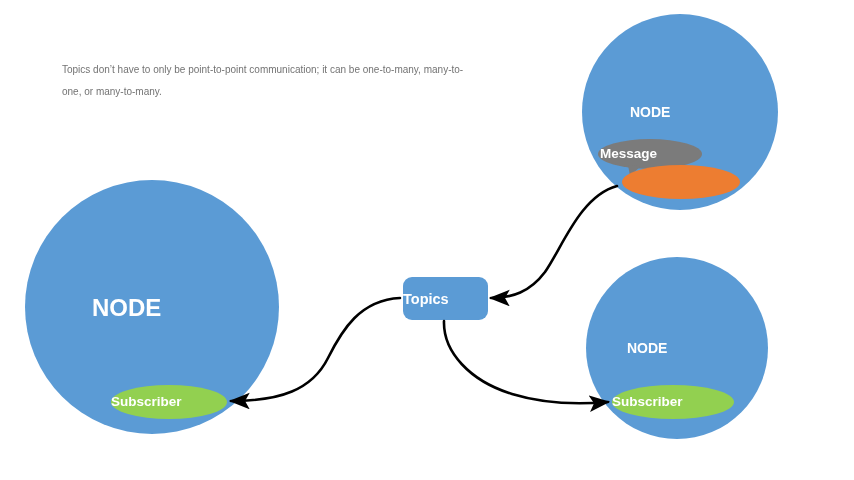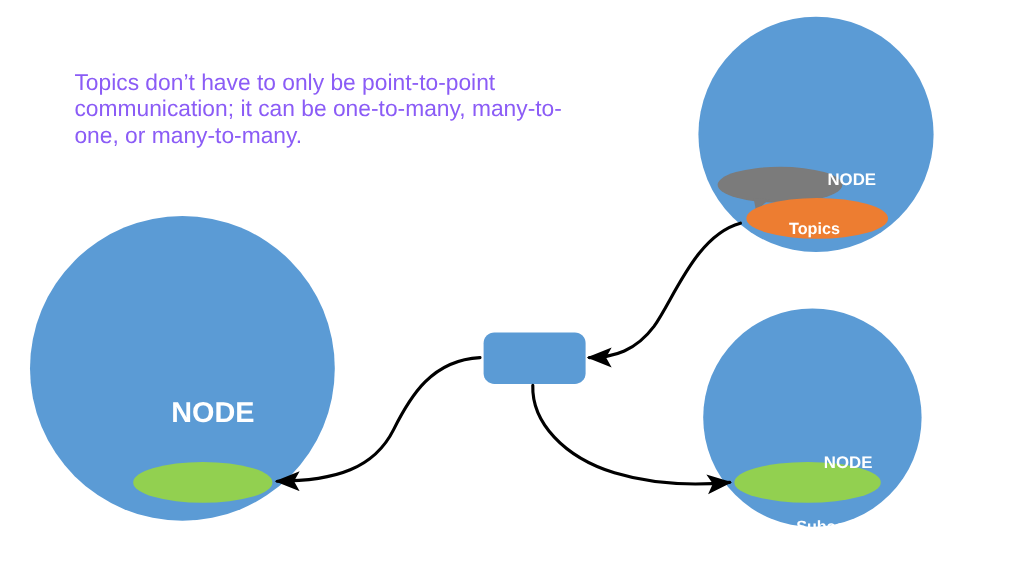--- a/index.html
+++ b/index.html
@@ -20,35 +20,34 @@
     left: 0;
     top: 0;
     width: 854px;
     height: 480px;
   }
   .caption {
     position: absolute;
     left: 62px;
     top: 59px;
     width: 420px;
-    font-size: 19px;
+    font-size: 10px;
     line-height: 22px;
-    color: #8b5cf6;
+    color: #737373;
     font-family: "Liberation Sans", sans-serif;
     white-space: pre-line;
   }
   .shape-label {
     position: absolute;
     color: #ffffff;
     font-weight: bold;
-    text-align: right;
+    text-align: left;
     font-family: "Liberation Sans", sans-serif;
     pointer-events: none;
     white-space: nowrap;
-    margin-top: 37px;
   }
   .node-label-big { font-size: 24px; }
   .node-label-sm  { font-size: 14px; }
   .pill-label     { font-size: 13.5px; }
   .topic-label    { font-size: 14.5px; }
 </style>
 </head>
 <body>
 
 <div id="slide">
@@ -87,22 +86,22 @@
       <path d="M 444 321 C 443 352 470 381 512 394 C 548 405 585 404 608 402" marker-end="url(#arrowhead)"></path>
     </g>
   </svg>
 
   <div class="shape-label node-label-big" style="left: 92px; top: 294px; width: 120px;">NODE</div>
 
   <div class="shape-label node-label-sm" style="left: 630px; top: 104px; width: 100px;">NODE</div>
 
   <div class="shape-label node-label-sm" style="left: 627px; top: 340px; width: 100px;">NODE</div>
 
-  <div class="shape-label pill-label" style="left: 600px; top: 146px; width: 100px;">Topics</div>
+  <div class="shape-label pill-label" style="left: 600px; top: 146px; width: 100px;">Message</div>
 
 
   <div class="shape-label pill-label" style="left: 111px; top: 394px; width: 116px;">Subscriber</div>
 
   <div class="shape-label pill-label" style="left: 612px; top: 394px; width: 122px;">Subscriber</div>
 
-  <div class="shape-label topic-label" style="left: 403px; top: 291px; width: 85px;">Topic</div>
+  <div class="shape-label topic-label" style="left: 403px; top: 291px; width: 85px;">Topics</div>
 
 </div>
 
 </body></html>

